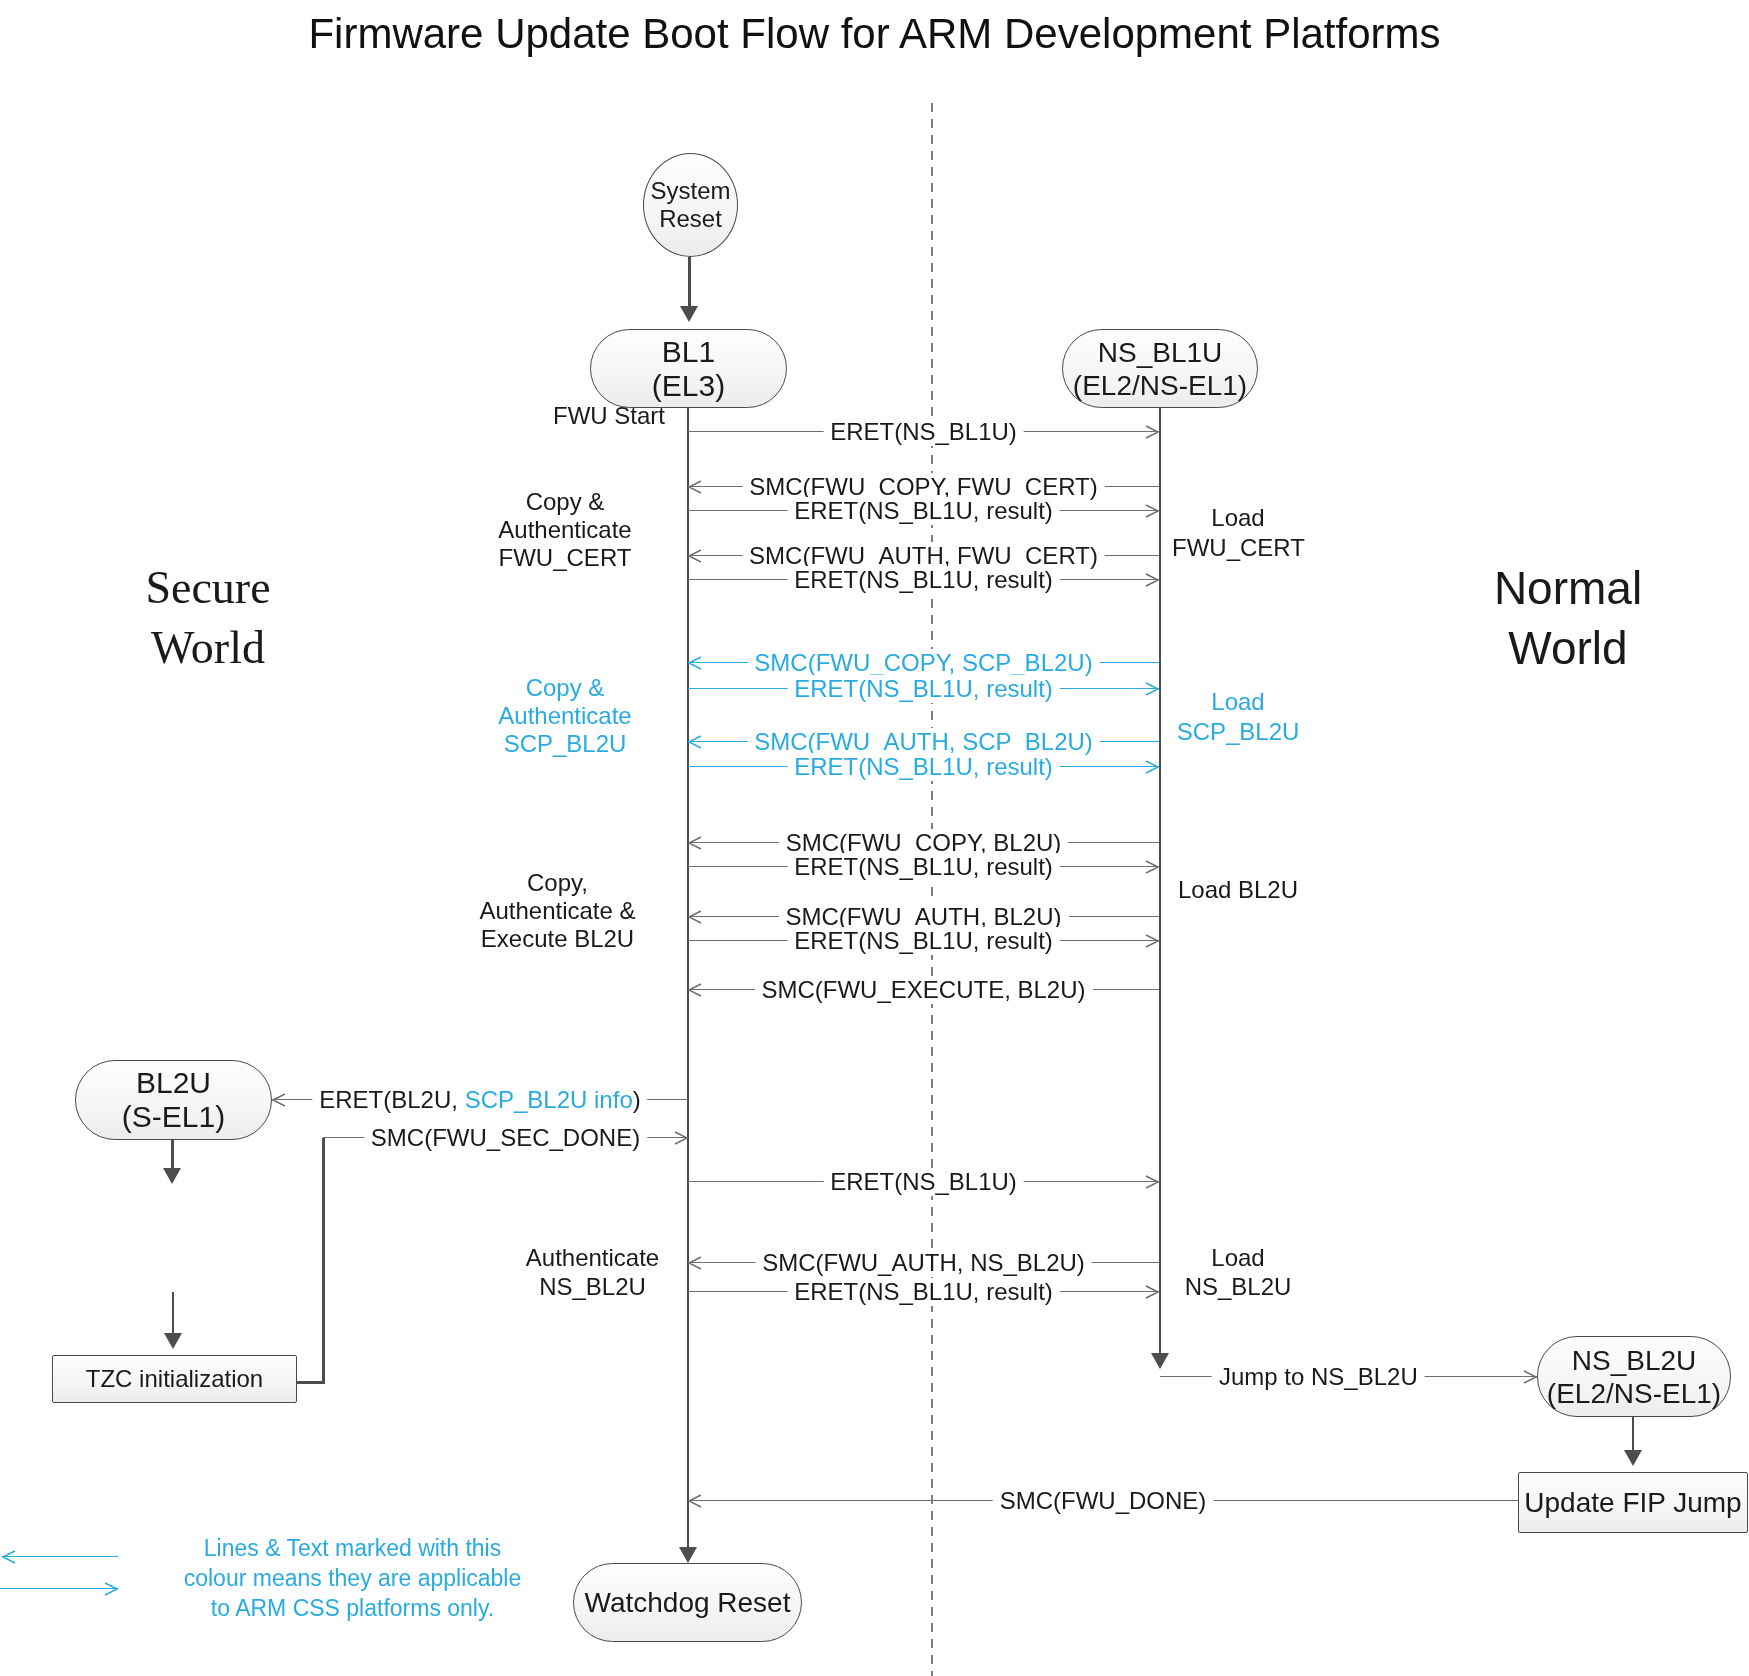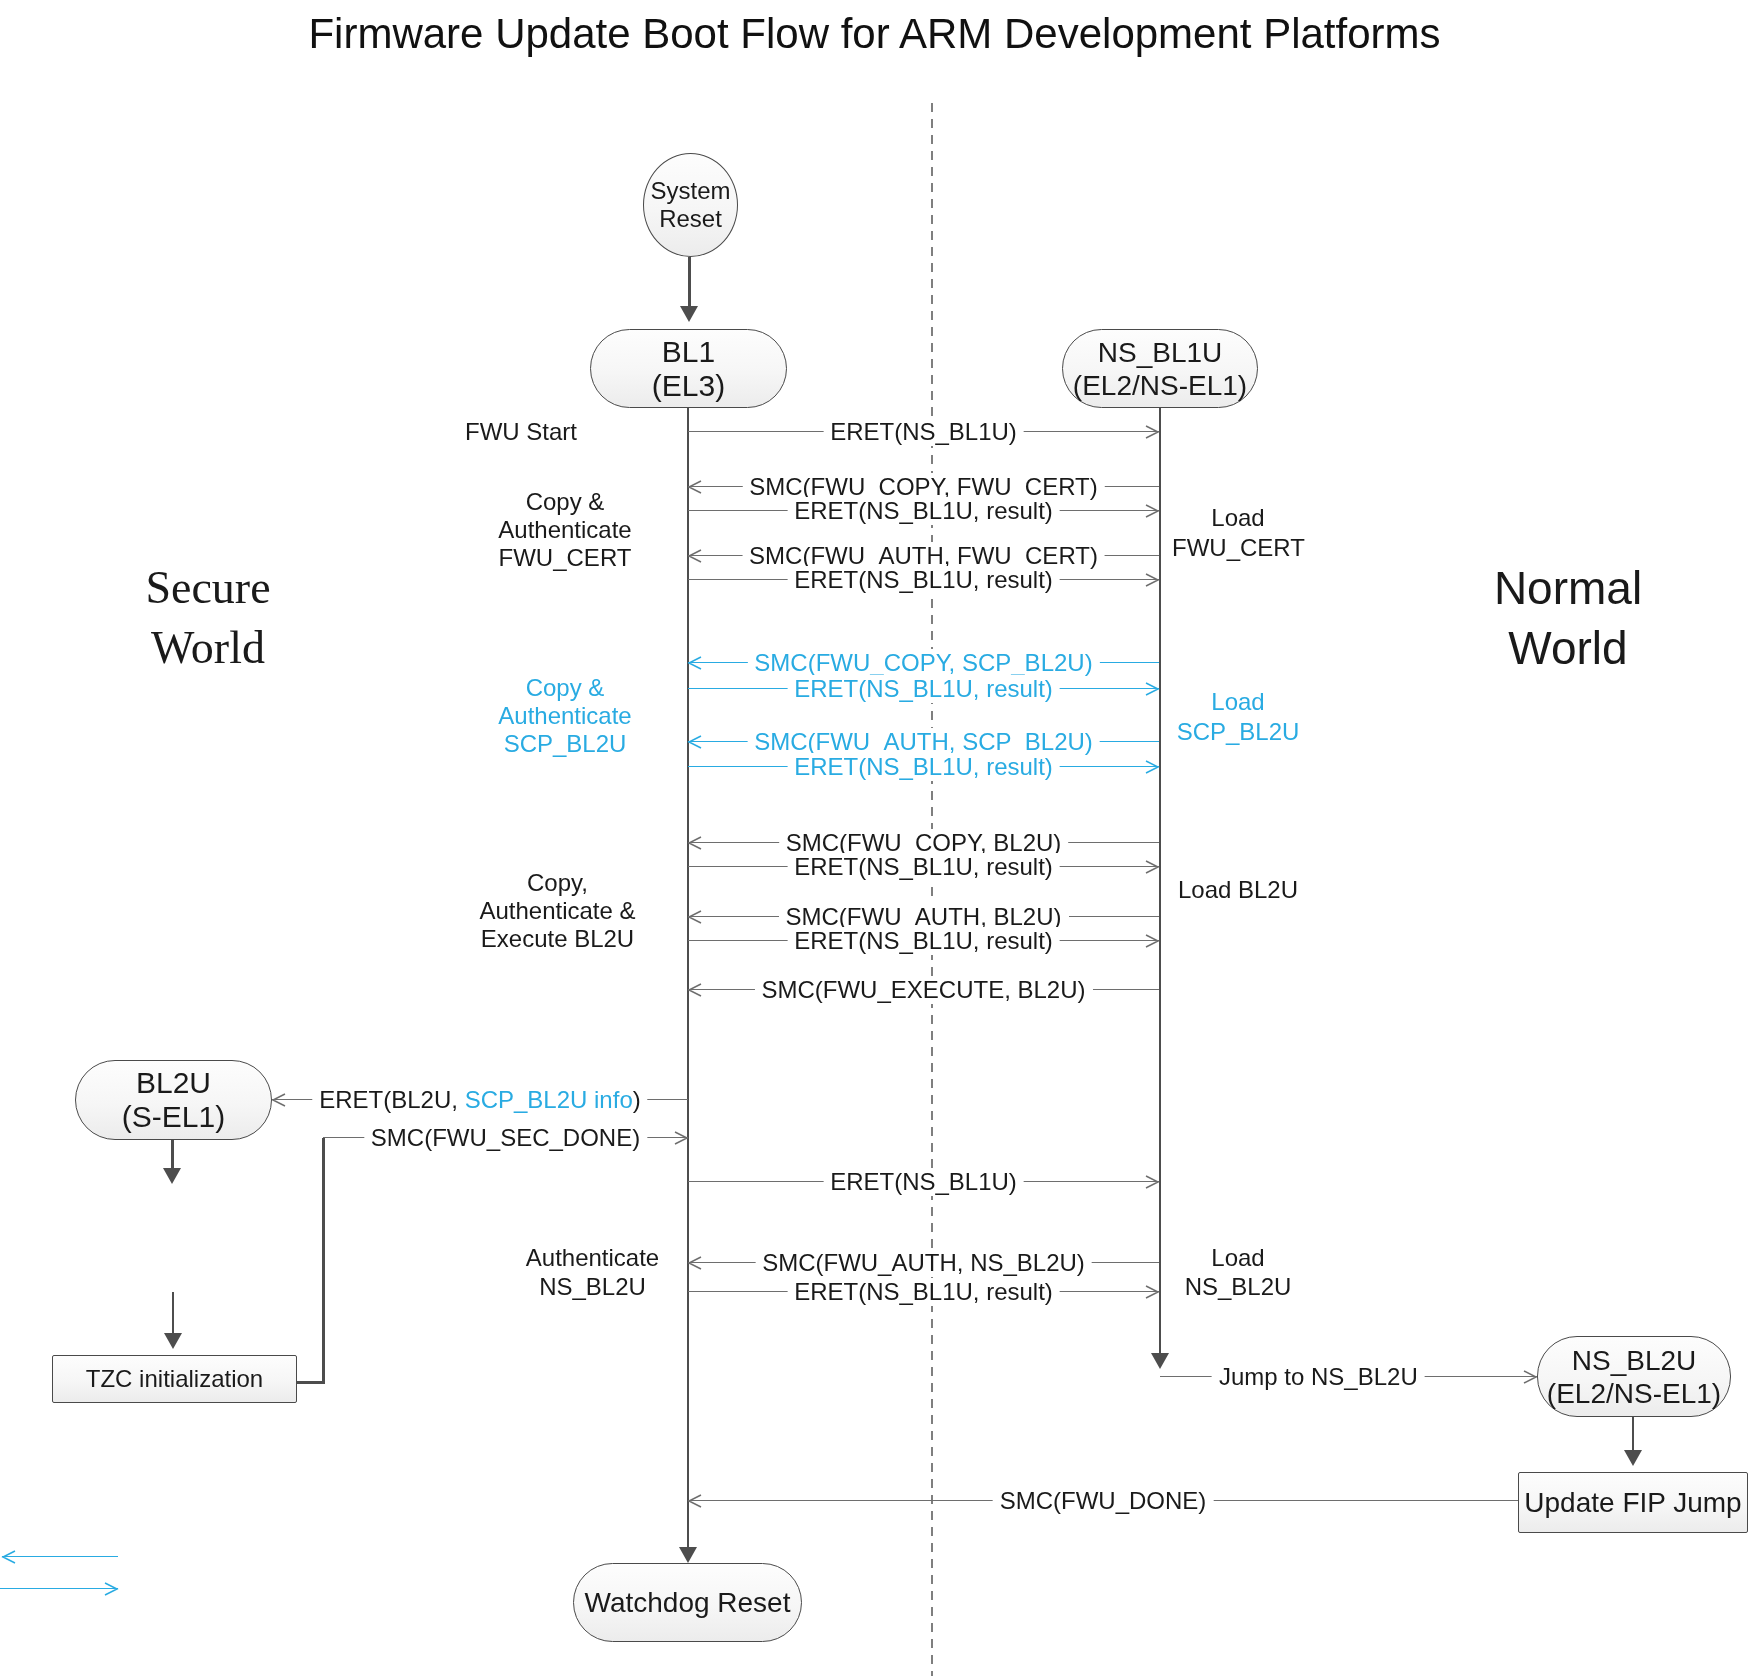--- a/index.html
+++ b/index.html
@@ -226,21 +226,21 @@
   </div>
 
   <div class="msg" style="left:688px;top:1501px;width:830px;">
     <i class="line"></i>
     <svg class="head l" width="16" height="16" viewBox="0 0 16 16">
         <path d="M14 2 L2 8 L14 14" fill="none" stroke="currentColor" stroke-width="1.5"></path>
       </svg>
     <span class="lbl">SMC(FWU_DONE)</span>
   </div>
 
-  <div class="sidelabel" style="left:465px;top:418px;width:200px;">FWU Start</div>
+  <div class="sidelabel" style="left:465px;top:402px;width:200px;text-align:right;">FWU Start</div>
   <div class="sidelabel" style="left:465px;top:488px;width:200px;text-align:center;">Copy &amp;
 Authenticate
 FWU_CERT</div>
   <div class="sidelabel bluetxt" style="left:465px;top:674px;width:200px;text-align:center;">Copy &amp;
 Authenticate
 SCP_BL2U</div>
   <div class="sidelabel" style="left:450px;top:869px;width:215px;text-align:center;">Copy,
 Authenticate &amp;
 Execute BL2U</div>
   <div class="sidelabel" style="left:515px;top:1243px;width:155px;text-align:center;line-height:29px;">Authenticate
@@ -273,14 +273,17 @@
     <svg class="head l" width="16" height="16" viewBox="0 0 16 16">
         <path d="M14 2 L2 8 L14 14" fill="none" stroke="currentColor" stroke-width="1.5"></path>
       </svg>
   </div>
   <div class="msg blue" style="left:0px;top:1589px;width:118px;">
     <i class="line"></i>
     <svg class="head r" width="16" height="16" viewBox="0 0 16 16">
         <path d="M2 2 L14 8 L2 14" fill="none" stroke="currentColor" stroke-width="1.5"></path>
       </svg>
   </div>
+  <div class="abs legendtext" style="left:175px;top:1533px;width:355px;">Lines &amp; Text marked with this
+colour means they are applicable
+to ARM CSS platforms only.</div>
 
 </div>
 
 </body></html>

